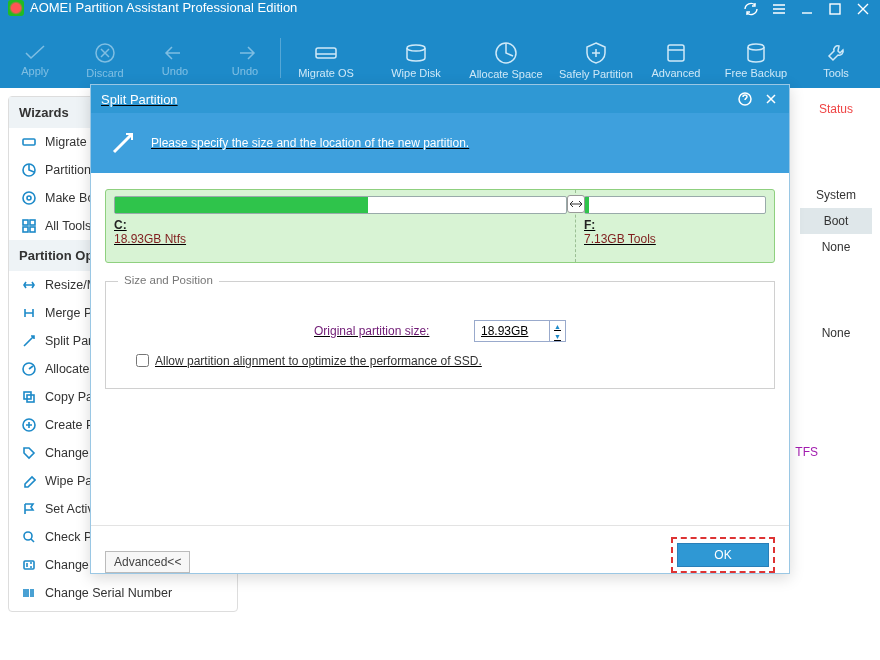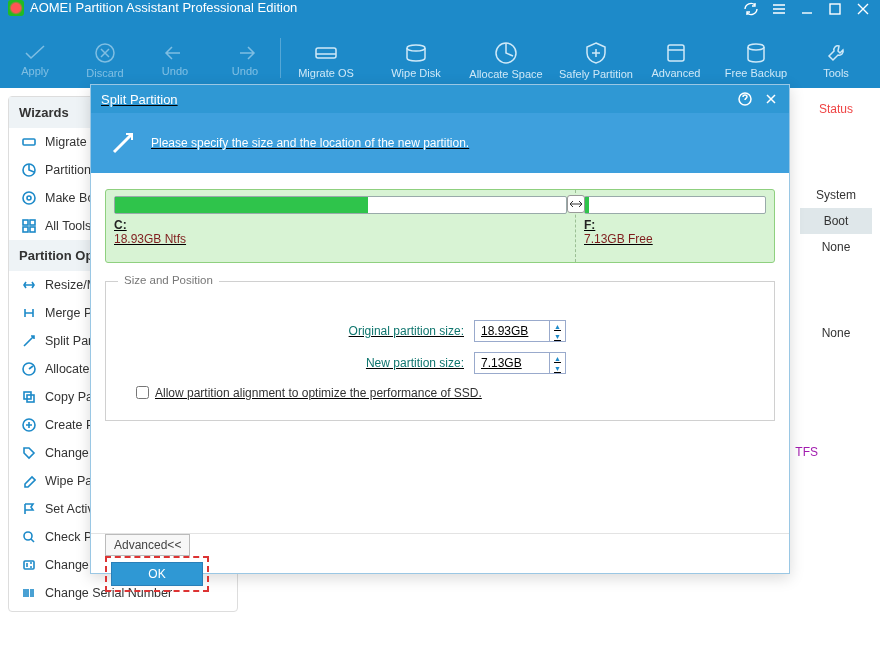--- a/index.html
+++ b/index.html
@@ -55,30 +55,30 @@
 .part-bar .fill { height: 100%; background: #2fc44b; }
 .part-label { font-size: 12px; font-weight: 600; margin-top: 4px; color: #222; }
 .part-sub { font-size: 12px; color: #7f1d1d; }
 .splitter { position: absolute; left: 470px; top: 5px; width: 18px; height: 18px; background: #fff; border: 1px solid #999; border-radius: 3px; display: flex; align-items: center; justify-content: center; transform: translateX(-50%); cursor: ew-resize; }
 .splitter svg { stroke: #333; fill: #333; }
 
 
 .fieldset { margin: 18px 14px 0 14px; border: 1px solid #d0d0d0; padding: 38px 20px 20px 20px; position: relative; }
 .fieldset .legend { position: absolute; top: -8px; left: 12px; background: #fff; padding: 0 6px; font-size: 11.5px; color: #777; }
 .form-row { display: flex; align-items: center; justify-content: center; gap: 10px; margin-bottom: 10px; }
-.form-row label { font-size: 12px; color: #0f766e; min-width: 150px; text-align: right; }
+.form-row label { font-size: 12px; color: #701a75; min-width: 150px; }
 .form-row .spin { display: flex; align-items: center; border: 1px solid #9ac; height: 22px; }
 .form-row .spin input { border: none; width: 74px; font-size: 12px; padding: 2px 6px; outline: none; }
 .form-row .spin .arrows { width: 16px; height: 100%; border-left: 1px solid #9ac; display: flex; flex-direction: column; }
 .form-row .spin .arrows div { flex:1; display:flex; align-items:center; justify-content:center; font-size:7px; color:#1d8ac9; }
 .check-row { display: flex; align-items: flex-start; gap: 6px; font-size: 12px; color: #333; margin-top: 12px; padding-left: 10px; }
 .check-row input { width: 13px; height: 13px; }
 
 
-.modal-footer { position: absolute; left: 0; right: 0; bottom: 0; height: 40px; border-top: 1px solid #e3e3e3; display: flex; align-items: flex-start; padding: 0 14px; flex-direction: column; }
+.modal-footer { position: absolute; left: 0; right: 0; bottom: 0; height: 48px; border-top: 1px solid #e3e3e3; display: flex; align-items: flex-end; padding: 0 14px; }
 .adv-btn { border: 1px solid #bbb; background: #f7f7f7; font-size: 12px; padding: 3px 8px; color: #444; cursor: pointer; }
 .modal-footer .spacer { flex: 1; }
 .ok-wrap { border: 2px dashed #d33; padding: 4px; }
 .ok-btn { width: 92px; height: 24px; border: 1px solid #2a7fb8; background: #2f98d4; color: #fff; font-size: 12px; cursor: pointer; }
 </style>
 </head>
 <body>
 
 <div class="titlebar">
   <div class="logo"></div>
@@ -376,21 +376,21 @@
           <div class="fill" style="width:56%"></div>
         </div>
       <div class="part-label">C:</div>
       <div class="part-sub">18.93GB Ntfs</div>
     </div>
     <div class="part-col right">
       <div class="part-bar">
           <div class="fill" style="width:2%"></div>
         </div>
       <div class="part-label">F:</div>
-      <div class="part-sub">7.13GB Free</div>
+      <div class="part-sub">7.13GB Tools</div>
     </div>
     <div class="splitter">
         <svg width="12" height="10" viewBox="0 0 12 10">
           <path d="M3 2L0 5l3 3M9 2l3 3-3 3" stroke-width="1" fill="none" stroke="#333"></path>
           <path d="M0 5h12" stroke="#333"></path>
         </svg>
       </div>
   </div>
 
   <div class="fieldset">
@@ -398,30 +398,20 @@
     <div class="form-row">
       <label>Original partition size:</label>
       <div class="spin">
         <input value="18.93GB" style="">
         <div class="arrows">
             <div>▲</div>
             <div>▼</div>
           </div>
       </div>
     </div>
-    <div class="form-row">
-      <label>New partition size:</label>
-      <div class="spin">
-        <input value="7.13GB" style="">
-        <div class="arrows">
-            <div>▲</div>
-            <div>▼</div>
-          </div>
-      </div>
-    </div>
     <div class="check-row">
       <input type="checkbox" style="">
       <span>Allow partition alignment to optimize the performance of SSD.</span>
     </div>
   </div>
 
   <div class="modal-footer">
     <button class="adv-btn">Advanced&lt;&lt;</button>
     <div class="spacer"></div>
     <div class="ok-wrap">

